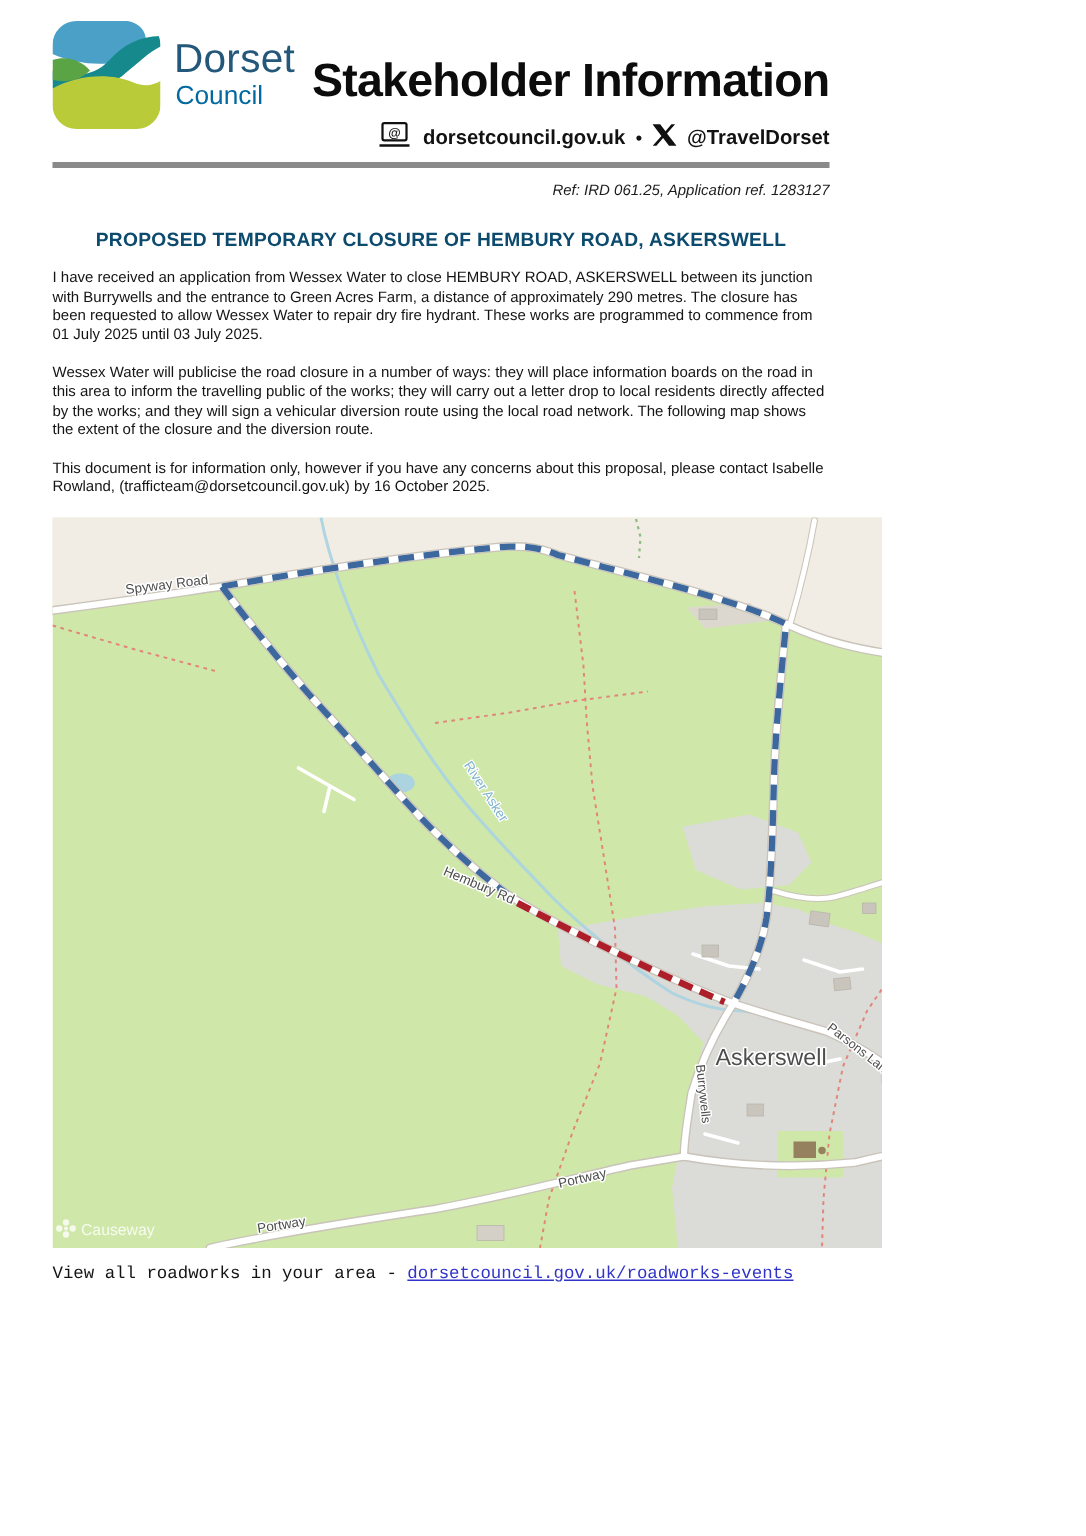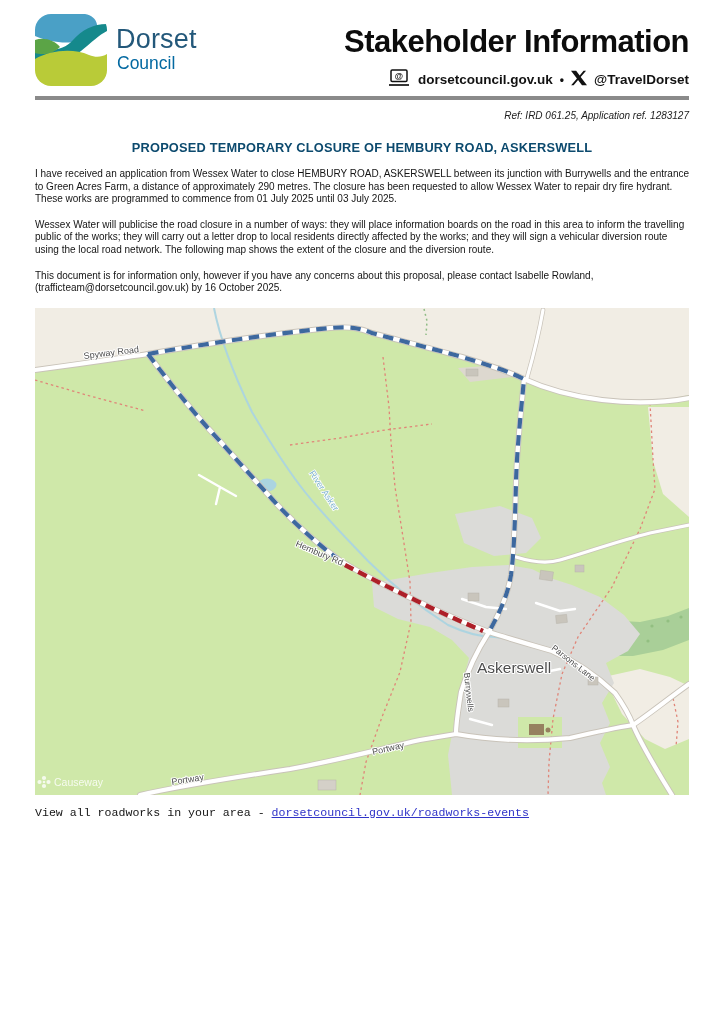--- a/index.html
+++ b/index.html
@@ -1,25 +1,25 @@
 <!DOCTYPE html>
 <html><head>
 <meta charset="utf-8">
 <style>
   html,body{margin:0;padding:0;background:#fff;}
-  .page{width:724px;height:1024px;background:#fff;position:relative;
+  .page{width:588px;height:1024px;background:#fff;position:relative;
         font-family:"Liberation Sans",sans-serif;color:#111;overflow:hidden;}
   
   .header{display:flex;justify-content:space-between;align-items:flex-start;
           padding:14px 35px 0 35px;}
   .logo{display:flex;align-items:flex-start;}
   .logo-text{margin-left:9px;margin-top:12px;line-height:1;}
   .logo-text .l1{font-size:27px;color:#23587a;font-weight:500;letter-spacing:.2px;}
   .logo-text .l2{font-size:17.5px;color:#0369a1;font-weight:400;margin-top:2px;margin-left:1px;}
-  .head-right{text-align:center;margin-top:12px;}
+  .head-right{text-align:center;margin-top:24px;}
   .doc-title{font-size:31px;font-weight:800;letter-spacing:-.5px;color:#0c0c0c;line-height:1;margin:0;}
   .contact-row{margin-top:12px;display:flex;justify-content:flex-end;align-items:center;
                font-size:13.5px;font-weight:600;color:#121212;gap:7px;}
   .contact-row .sep{font-size:12px;}
   .rule{height:4px;background:#8a8a8a;margin:6px 35px 0 35px;}
   
   .meta{margin:9px 35px 0 0;text-align:right;font-style:italic;font-size:10px;
         line-height:1.4;color:#1c1c1c;}
   
   .heading{text-align:center;font-size:12.8px;font-weight:700;margin:17px 35px 0 35px;

